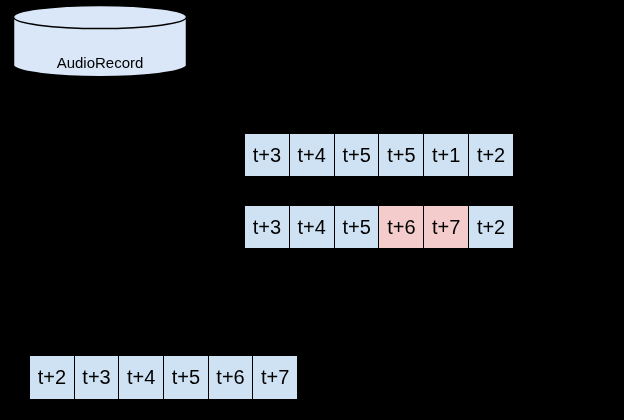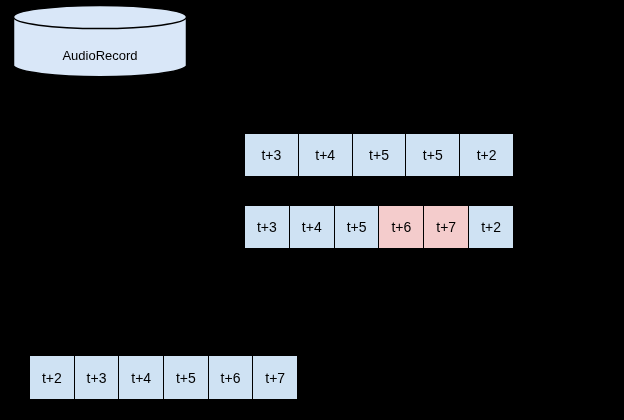--- a/index.html
+++ b/index.html
@@ -23,41 +23,41 @@
   }
   .cylinder svg {
     position: absolute;
     left: 0;
     top: 0;
     display: block;
   }
   .cylinder-label {
     position: absolute;
     left: 0;
-    top: 44px;
+    top: 50px;
     width: 100%;
     text-align: center;
-    font-size: 13px;
+    font-size: 15px;
     color: var(--text, #000);
   }
   .cell-row {
     position: absolute;
     display: flex;
     border: 1.5px solid var(--stroke, #000);
     box-sizing: border-box;
     background: var(--stroke, #000);
   }
   .cell {
     flex: 1 1 0;
     display: flex;
     align-items: center;
     justify-content: center;
     background: var(--cell-blue, #cfe2f3);
     color: var(--text, #000);
-    font-size: 14px;
+    font-size: 20px;
     border-left: 1.5px solid var(--stroke, #000);
   }
   .cell:first-child { border-left: none; }
   .cell.highlight { background: var(--cell-pink, #f4cccc); }
   #row-1 { left: 244px; top: 133px; width: 270px; height: 44px; }
   #row-2 { left: 244px; top: 205px; width: 270px; height: 44px; }
   #row-3 { left: 29px;  top: 355px; width: 269px; height: 45px; }
 </style>
 </head>
 <body style="background: rgb(0, 0, 0);">
@@ -68,20 +68,21 @@
     <ellipse cx="88" cy="13" rx="86.5" ry="11.5" style="fill:var(--cylinder-fill,#d9e7f8); stroke:var(--stroke,#000); stroke-width:1.5;"></ellipse>
   </svg>
   <div class="cylinder-label">AudioRecord</div>
 </div>
 
 <div class="cell-row" id="row-1">
   <div class="cell">t+3</div>
   <div class="cell">t+4</div>
   <div class="cell">t+5</div>
   <div class="cell">t+5</div>
+  <div class="cell">t+1</div>
   <div class="cell">t+2</div>
 </div>
 
 <div class="cell-row" id="row-2">
   <div class="cell">t+3</div>
   <div class="cell">t+4</div>
   <div class="cell">t+5</div>
   <div class="cell highlight">t+6</div>
   <div class="cell highlight">t+7</div>
   <div class="cell">t+2</div>

